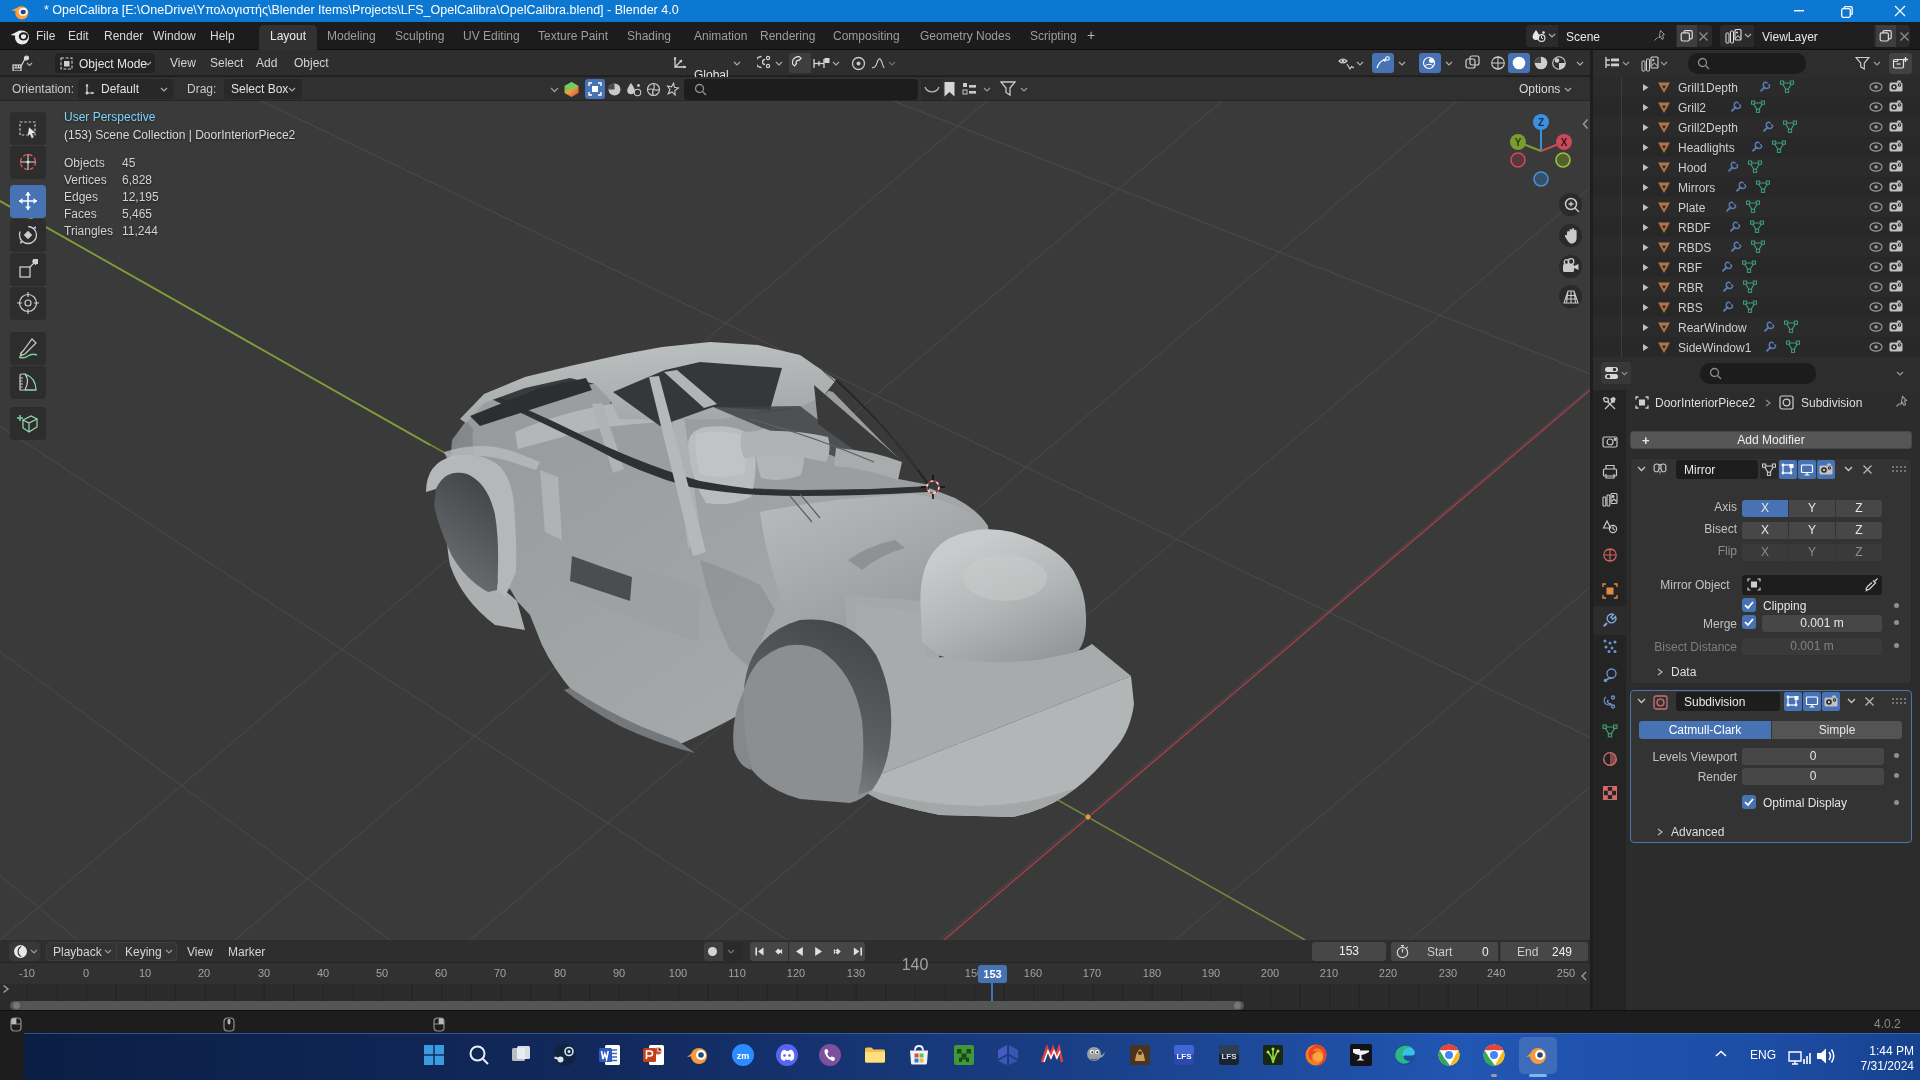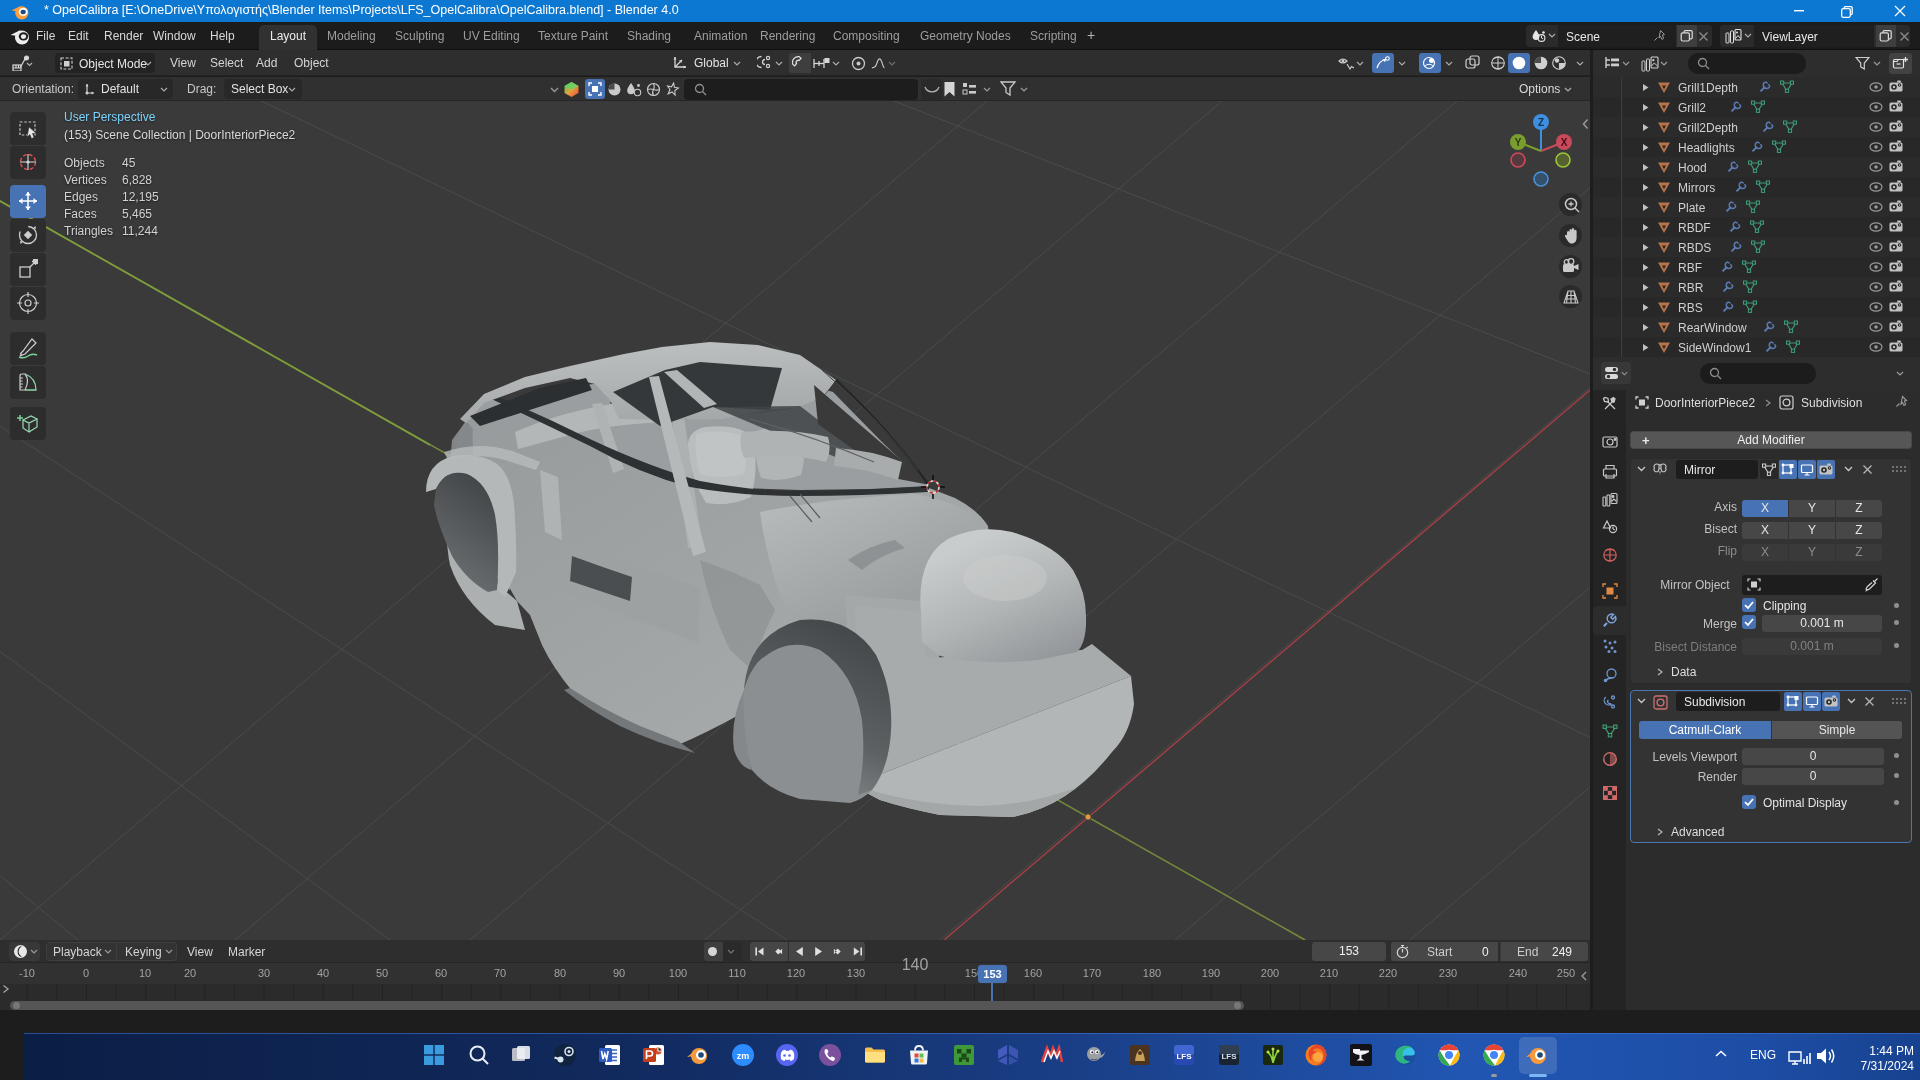--- a/index.html
+++ b/index.html
@@ -148,21 +148,21 @@
   <div class="htxt" style="left:210px">Select</div>
   <div class="htxt" style="left:256px">Add</div>
   <div class="htxt" style="left:294px">Object</div>
 
   <svg class="abs" style="left:673px;top:6px" width="16" height="14" viewBox="0 0 16 14">
         <path d="M2 1 L2 11 L13 11" stroke="#d5d5d5" stroke-width="1.3" fill="none"></path>
         <path d="M2 11 L9 4" stroke="#d5d5d5" stroke-width="1.3"></path>
         <path d="M9 4 l-3 0.5 l2.4 2.4 z" fill="#d5d5d5"></path>
         <path d="M13 11 l-2.5 -1.5 l0 3 z M2 1 l-1.5 2.5 l3 0 z" fill="#d5d5d5"></path>
       </svg>
-  <div class="abs" style="left:694px;top:6px;color:#e4e4e4;font-size:12px">Global</div>
+  <div class="abs" style="left:694px;top:18px;color:#e4e4e4;font-size:12px">Global</div>
   <svg class="abs" style="left:733px;top:11px" width="8" height="5" viewBox="0 0 8 5">
         <path d="M1 1 L4 4 L7 1" stroke="#ababab" stroke-width="1.2" fill="none"></path>
       </svg>
 
   <svg class="abs" style="left:757px;top:5px" width="17" height="16" viewBox="0 0 17 16">
         <path d="M4.5 1.5 A5.5 5.5 0 0 0 4.5 12.5 M8 4.5 A2.5 2.5 0 0 0 8 9.5" stroke="#d0d0d0" stroke-width="1.4" fill="none"></path>
         <circle cx="11" cy="3" r="1.6" fill="none" stroke="#d0d0d0" stroke-width="1.2"></circle>
         <circle cx="11" cy="11" r="1.6" fill="none" stroke="#d0d0d0" stroke-width="1.2"></circle>
       </svg>
   <svg class="abs" style="left:775px;top:11px" width="8" height="5" viewBox="0 0 8 5">
@@ -1293,21 +1293,21 @@
       </svg>
   <div class="abs" style="left:1427px;top:5px;color:#cdcdcd;font-size:12px">Start</div>
   <div class="abs" style="left:1482px;top:5px;color:#f0f0f0;font-size:12px">0</div>
   <div class="abs" style="left:1500px;top:2px;width:88px;height:19px;background:#474747;border-radius:0 3px 3px 0;border-left:1px solid #3a3a3a"></div>
   <div class="abs" style="left:1517px;top:5px;color:#cdcdcd;font-size:12px">End</div>
   <div class="abs" style="left:1552px;top:5px;color:#f0f0f0;font-size:12px">249</div>
   <div class="abs" style="left:0;top:23px;width:1590px;height:21px;background:#313131"></div>
   <div class="abs" style="left:7px;top:27px;width:40px;text-align:center;color:#a2a2a2;font-size:11px">-10</div>
   <div class="abs" style="left:66px;top:27px;width:40px;text-align:center;color:#a2a2a2;font-size:11px">0</div>
   <div class="abs" style="left:125px;top:27px;width:40px;text-align:center;color:#a2a2a2;font-size:11px">10</div>
-  <div class="abs" style="left:184px;top:27px;width:40px;color:#a2a2a2;font-size:11px">20</div>
+  <div class="abs" style="left:184px;top:27px;width:40px;text-align:center;color:#a2a2a2;font-size:11px">20</div>
   <div class="abs" style="left:244px;top:27px;width:40px;text-align:center;color:#a2a2a2;font-size:11px">30</div>
   <div class="abs" style="left:303px;top:27px;width:40px;text-align:center;color:#a2a2a2;font-size:11px">40</div>
   <div class="abs" style="left:362px;top:27px;width:40px;text-align:center;color:#a2a2a2;font-size:11px">50</div>
   <div class="abs" style="left:421px;top:27px;width:40px;text-align:center;color:#a2a2a2;font-size:11px">60</div>
   <div class="abs" style="left:480px;top:27px;width:40px;text-align:center;color:#a2a2a2;font-size:11px">70</div>
   <div class="abs" style="left:540px;top:27px;width:40px;text-align:center;color:#a2a2a2;font-size:11px">80</div>
   <div class="abs" style="left:599px;top:27px;width:40px;text-align:center;color:#a2a2a2;font-size:11px">90</div>
   <div class="abs" style="left:658px;top:27px;width:40px;text-align:center;color:#a2a2a2;font-size:11px">100</div>
   <div class="abs" style="left:717px;top:27px;width:40px;text-align:center;color:#a2a2a2;font-size:11px">110</div>
   <div class="abs" style="left:776px;top:27px;width:40px;text-align:center;color:#a2a2a2;font-size:11px">120</div>
@@ -1315,21 +1315,21 @@
   <div class="abs" style="left:895px;top:16px;width:40px;text-align:center;color:#a2a2a2;font-size:16px">140</div>
   <div class="abs" style="left:954px;top:27px;width:40px;text-align:center;color:#a2a2a2;font-size:11px">150</div>
   <div class="abs" style="left:1013px;top:27px;width:40px;text-align:center;color:#a2a2a2;font-size:11px">160</div>
   <div class="abs" style="left:1072px;top:27px;width:40px;text-align:center;color:#a2a2a2;font-size:11px">170</div>
   <div class="abs" style="left:1132px;top:27px;width:40px;text-align:center;color:#a2a2a2;font-size:11px">180</div>
   <div class="abs" style="left:1191px;top:27px;width:40px;text-align:center;color:#a2a2a2;font-size:11px">190</div>
   <div class="abs" style="left:1250px;top:27px;width:40px;text-align:center;color:#a2a2a2;font-size:11px">200</div>
   <div class="abs" style="left:1309px;top:27px;width:40px;text-align:center;color:#a2a2a2;font-size:11px">210</div>
   <div class="abs" style="left:1368px;top:27px;width:40px;text-align:center;color:#a2a2a2;font-size:11px">220</div>
   <div class="abs" style="left:1428px;top:27px;width:40px;text-align:center;color:#a2a2a2;font-size:11px">230</div>
-  <div class="abs" style="left:1487px;top:27px;width:40px;text-align:right;color:#a2a2a2;font-size:11px">240</div>
+  <div class="abs" style="left:1487px;top:27px;width:40px;text-align:left;color:#a2a2a2;font-size:11px">240</div>
   <div class="abs" style="left:1546px;top:27px;width:40px;text-align:center;color:#a2a2a2;font-size:11px">250</div>
   <div class="abs" style="left:0;top:44px;width:1590px;height:26px;background:#2b2b2b"></div>
   <svg class="abs" style="left:0;top:44px" width="1590" height="26">
         <rect x="26.8" y="0" width="1" height="26" fill="#232323"></rect>
         <rect x="56.4" y="0" width="1" height="26" fill="#232323"></rect>
         <rect x="86.0" y="0" width="1" height="26" fill="#232323"></rect>
         <rect x="115.6" y="0" width="1" height="26" fill="#232323"></rect>
         <rect x="145.2" y="0" width="1" height="26" fill="#232323"></rect>
         <rect x="174.8" y="0" width="1" height="26" fill="#232323"></rect>
         <rect x="204.4" y="0" width="1" height="26" fill="#232323"></rect>
@@ -1386,20 +1386,38 @@
   <div class="abs" style="left:10px;top:61px;width:1234px;height:9px;background:#555555;border-radius:5px"></div>
   <div class="abs" style="left:13px;top:62px;width:7px;height:7px;border-radius:50%;background:#777777"></div>
   <div class="abs" style="left:1234px;top:62px;width:7px;height:7px;border-radius:50%;background:#777777"></div>
   <svg class="abs" style="left:2px;top:44px" width="8" height="10" viewBox="0 0 8 10">
         <path d="M1.5 1.5 L6 5 L1.5 8.5" stroke="#a0a0a0" stroke-width="1.4" fill="none"></path>
       </svg>
       <svg class="abs" style="left:1580px;top:30px" width="8" height="12" viewBox="0 0 8 12">
         <path d="M6 2 L2 6 L6 10" stroke="#9a9a9a" stroke-width="1.4" fill="none"></path>
       </svg>
 </div>
+<div id="statusbar" class="abs">
+  <svg class="abs" style="left:10px;top:6px" width="12" height="15" viewBox="0 0 12 15">
+        <rect x="1" y="1" width="10" height="13" rx="3.5" fill="none" stroke="#8f8f8f" stroke-width="1.2"></rect>
+        <path d="M1 7 L11 7 M6 1 L6 7" stroke="#8f8f8f" stroke-width="1"></path>
+        <path d="M1.5 2.5 Q1.5 1.5 3 1.3 L6 1.2 L6 7 L1.2 7 Z" fill="#b8b8b8"></path>
+      </svg>
+  <svg class="abs" style="left:223px;top:6px" width="12" height="15" viewBox="0 0 12 15">
+        <rect x="1" y="1" width="10" height="13" rx="3.5" fill="none" stroke="#8f8f8f" stroke-width="1.2"></rect>
+        <rect x="4.6" y="2" width="2.8" height="5.5" rx="1.4" fill="#b8b8b8"></rect>
+      </svg>
+  <svg class="abs" style="left:433px;top:6px" width="12" height="15" viewBox="0 0 12 15">
+        <rect x="1" y="1" width="10" height="13" rx="3.5" fill="none" stroke="#8f8f8f" stroke-width="1.2"></rect>
+        <path d="M1 7 L11 7 M6 1 L6 7" stroke="#8f8f8f" stroke-width="1"></path>
+        <path d="M10.5 2.5 Q10.5 1.5 9 1.3 L6 1.2 L6 7 L10.8 7 Z" fill="#b8b8b8"></path>
+      </svg>
+
+  <div class="abs" style="left:1874px;top:6px;color:#8a8a8a;font-size:12px">4.0.2</div>
+</div>
 <div id="taskbar" class="abs">
   <div class="abs" style="left:1495px;top:3px;width:38px;height:37px;background:rgba(255,255,255,0.14);border-radius:5px"></div>
   <div class="abs" style="left:1505px;top:40px;width:18px;height:3px;border-radius:2px;background:#7ab8f5"></div>
   <div class="abs" style="left:1467px;top:40px;width:6px;height:3px;border-radius:2px;background:#9a9a9a"></div>
   <svg class="abs" style="left:397px;top:8px" width="26" height="26" viewBox="0 0 26 26">
         <g fill="#3a9bdf">
           <rect x="3" y="3" width="9.3" height="9.3"></rect>
           <rect x="13.7" y="3" width="9.3" height="9.3"></rect>
           <rect x="3" y="13.7" width="9.3" height="9.3"></rect>
           <rect x="13.7" y="13.7" width="9.3" height="9.3"></rect>

